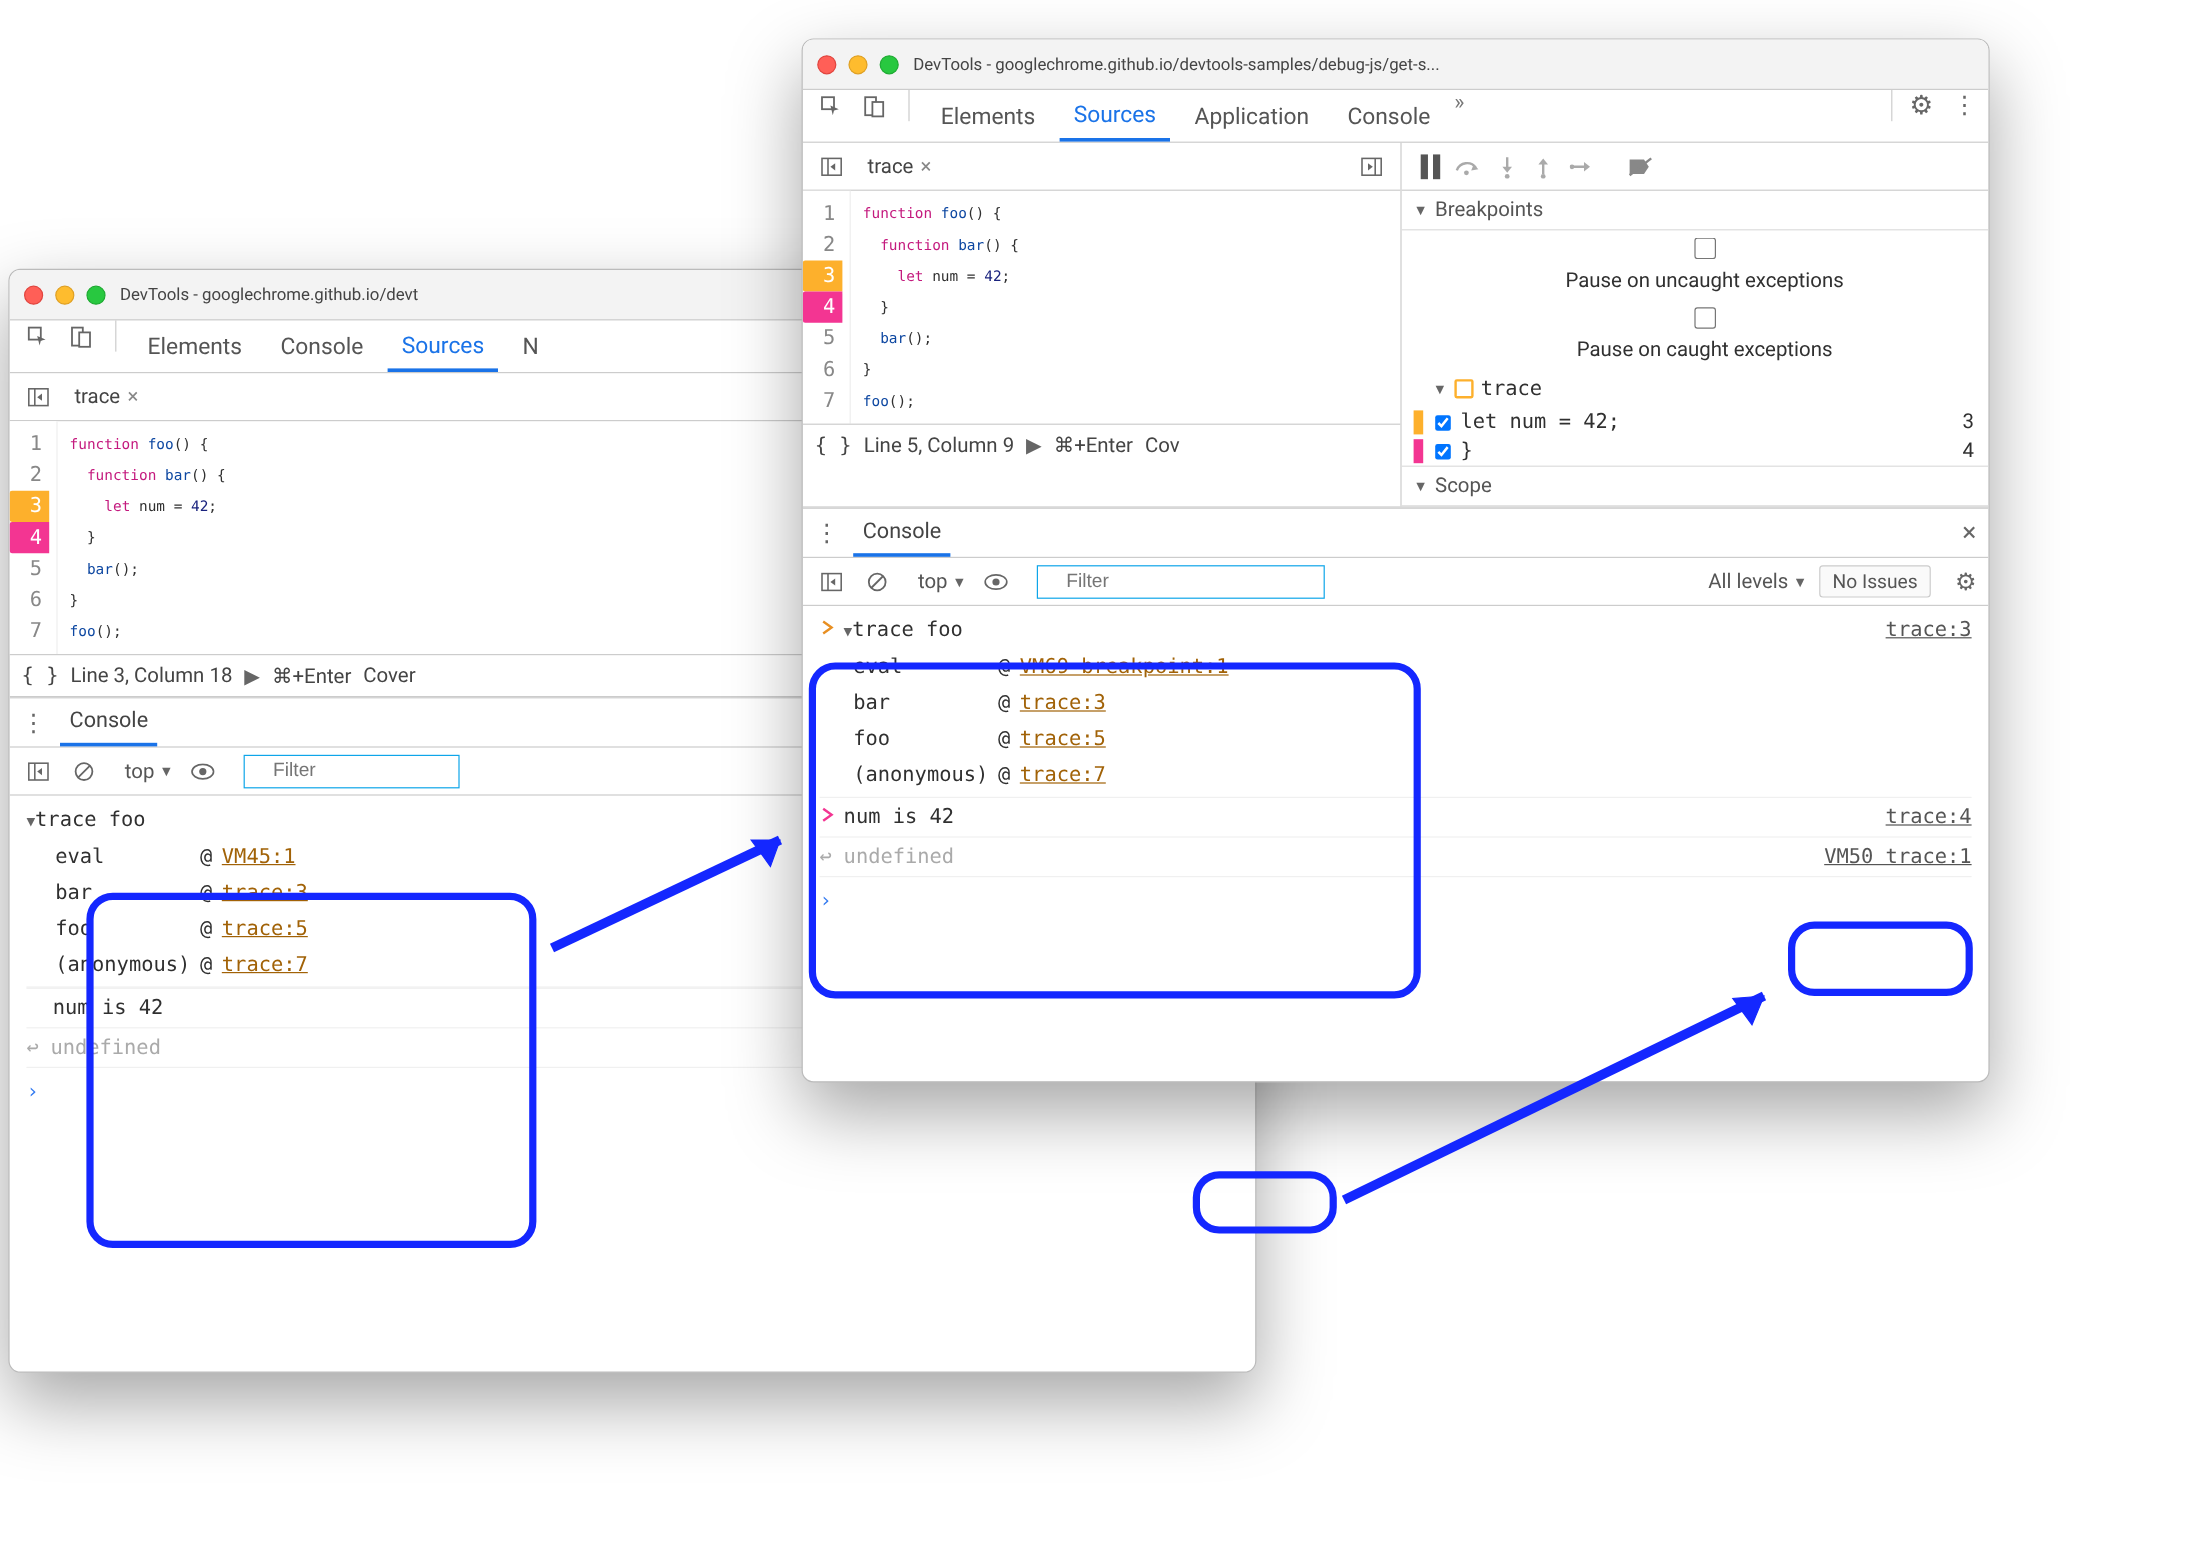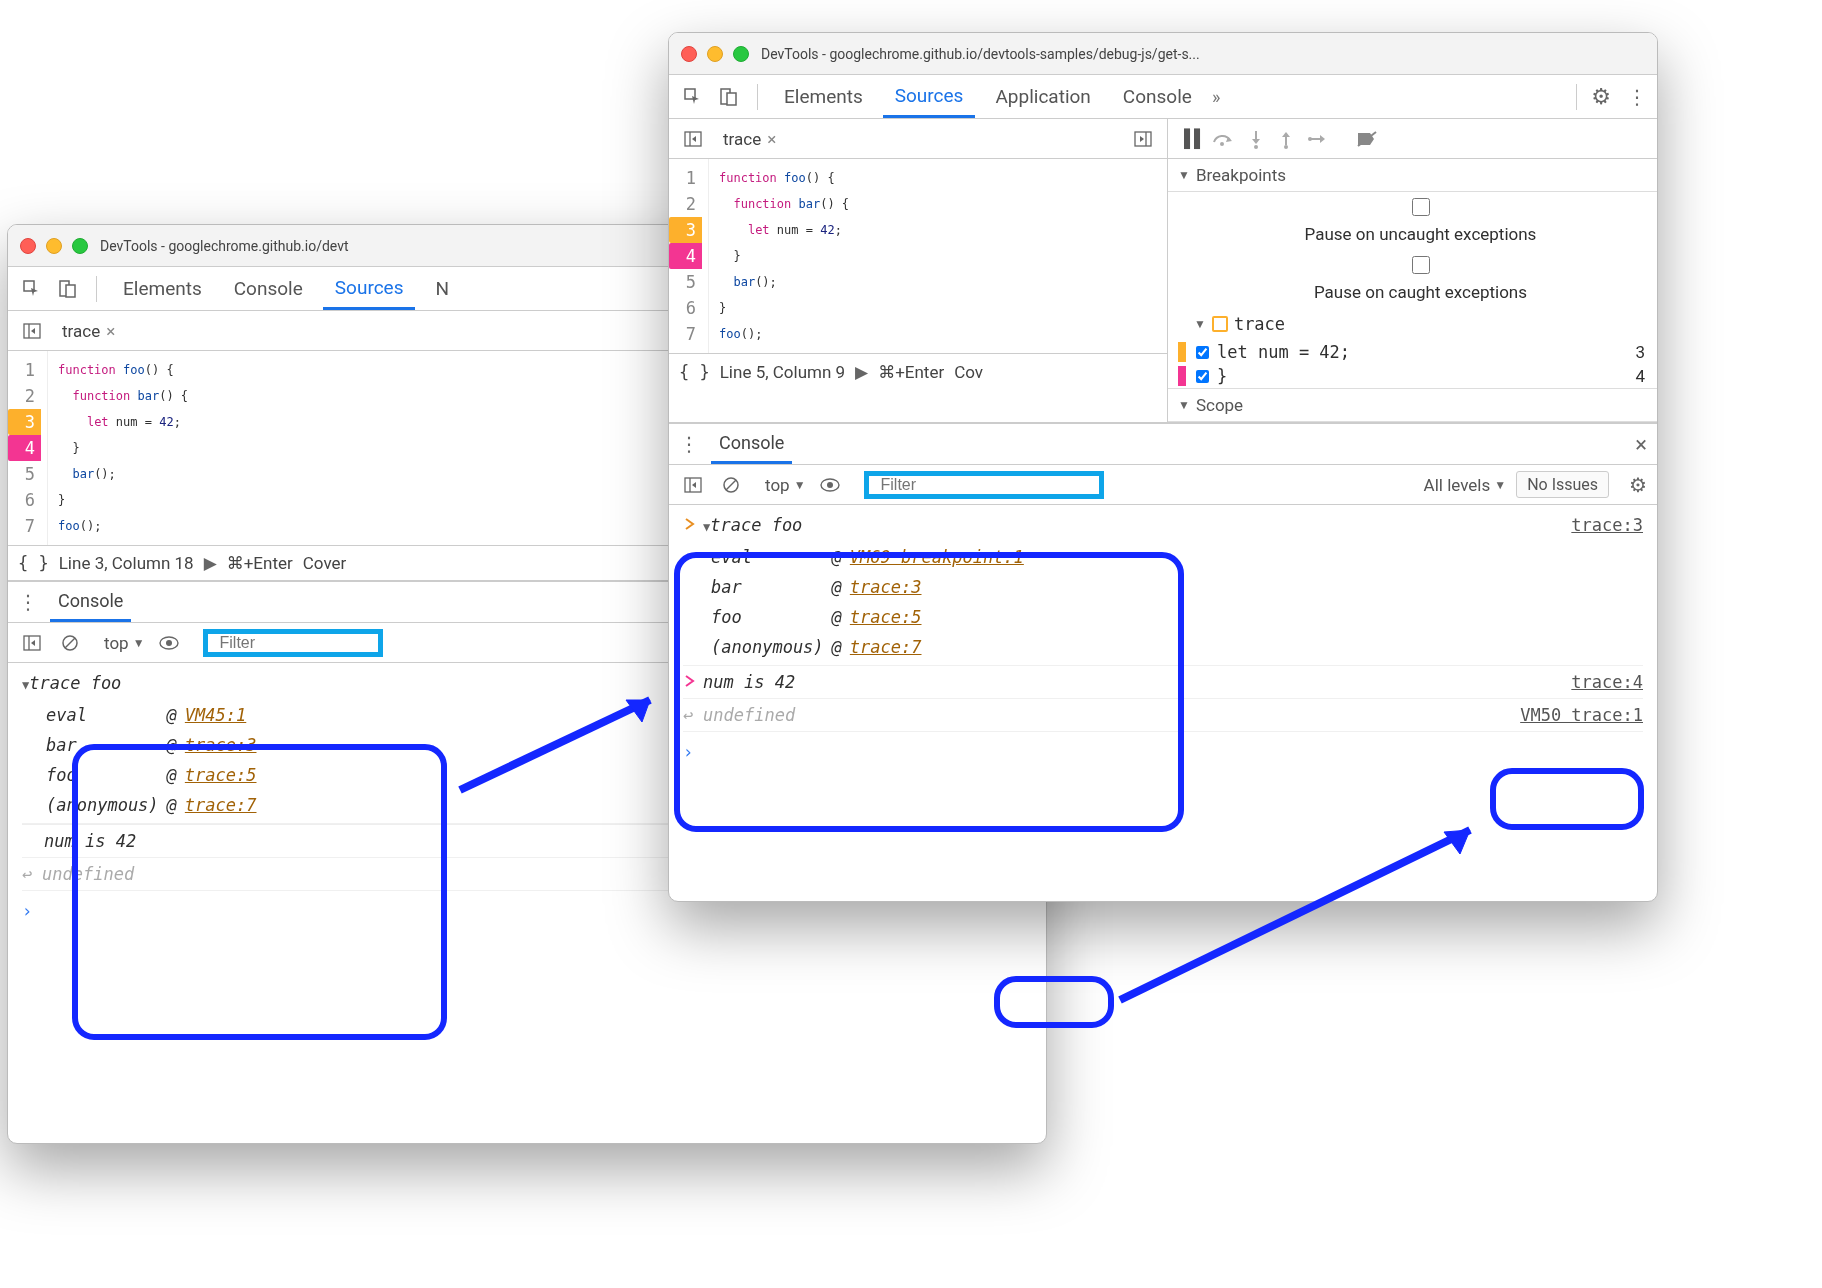--- a/index.html
+++ b/index.html
@@ -30,21 +30,21 @@
     gap: 12px;
   }
   .traffic { display:flex; gap:10px; }
   .dot { width:16px; height:16px; border-radius:50%; }
   .red { background:#ff5f57; border:1px solid #e0443e; }
   .yellow { background:#febc2e; border:1px solid #dfa023; }
   .green { background:#28c840; border:1px solid #1fab33; }
   .title-text { font-weight:400; font-size:14px; color:#444; white-space:nowrap; overflow:hidden; text-overflow:ellipsis; flex:1; }
 
   .toolbar {
-    display:flex; align-items:center; height:44px;
+    display:flex; height:44px;
     border-bottom:1px solid #ccc; padding:0 10px; gap:8px;
   }
   .toolbar .sep { width:1px; height:26px; background:#ccc; margin:0 6px; }
   .icon-btn { width:28px; height:28px; display:flex; align-items:center; justify-content:center; color:#666; cursor:pointer; }
   .tab-lbl { font-size:19px; color:#555; padding:0 12px; height:100%; display:flex; align-items:center; cursor:pointer; }
   .tab-lbl.active { color:#1a73e8; border-bottom:3px solid #1a73e8; }
   .spacer { flex:1 }
   .chev { color:#777; font-size:18px; }
 
   .subbar { display:flex; align-items:center; height:40px; border-bottom:1px solid #ccc; padding:0 10px; gap:8px; font-size:17px; color:#444;}
@@ -80,31 +80,31 @@
   .trace-file .orange-box { width:16px; height:16px; border:2px solid #fdb02c; border-radius:2px; }
   .bp-row { display:flex; align-items:center; padding:4px 12px 4px 20px; gap:8px; }
 
   .drawer-header { display:flex; align-items:center; height:42px; border-top:1px solid #ccc; border-bottom:1px solid #ccc; padding:0 10px; gap:12px; }
   .drawer-header .kebab { font-size:20px; color:#666; }
   .drawer-header .tabname { font-size:18px; color:#444; padding:0 8px; height:100%; display:flex; align-items:center; border-bottom:3px solid #1a73e8; }
   .drawer-header .close { margin-left:auto; font-size:22px; color:#666; cursor:pointer; }
 
   .console-toolbar { display:flex; align-items:center; height:40px; border-bottom:1px solid #ccc; padding:0 10px; gap:10px; font-size:17px; color:#555;}
   .console-toolbar .ctx { display:flex; align-items:center; gap:4px; }
-  .console-toolbar input.filter { height:28px; padding:0 12px; border:5px solid #0ea5e9; font-size:16px; width:180px;}
+  .console-toolbar input.filter { height:28px; padding:0 24px; border:1px solid #0ea5e9; font-size:16px; width:180px;}
   .pill { border:1px solid #ccc; padding:3px 10px; border-radius:3px; background:#fafafa; font-size:16px;}
   .gear { color:#666; }
 
   .console-body { font-family: Menlo, Consolas, monospace; font-size:17px; line-height:28px; padding:4px 14px; }
   .console-body .row { display:flex; align-items:flex-start; border-bottom:1px solid #f0f0f0; padding:2px 0;}
   .console-body .caret { width:20px; color:#367cf1; }
   .console-body .caret.orange { color:#e88f22; }
   .console-body .caret.pink { color:#f33592; }
   .console-body .caret.grey { color:#aaa; }
-  .console-body .content { flex:1;font-style:italic; }
+  .console-body .content { flex:1; }
   .console-body .srclink { color:#555; text-decoration:underline; margin-left:auto; white-space:nowrap;}
   .link { color:#a16207; text-decoration:underline; }
   .stackgrid td { padding:0 6px 0 0; vertical-align:top;}
   .undef { color:#aaa; }
   .prompt { color:#367cf1; }
 
   .hlbox {
     position:absolute;
     border:6px solid #1427ff;
     border-radius:22px;

